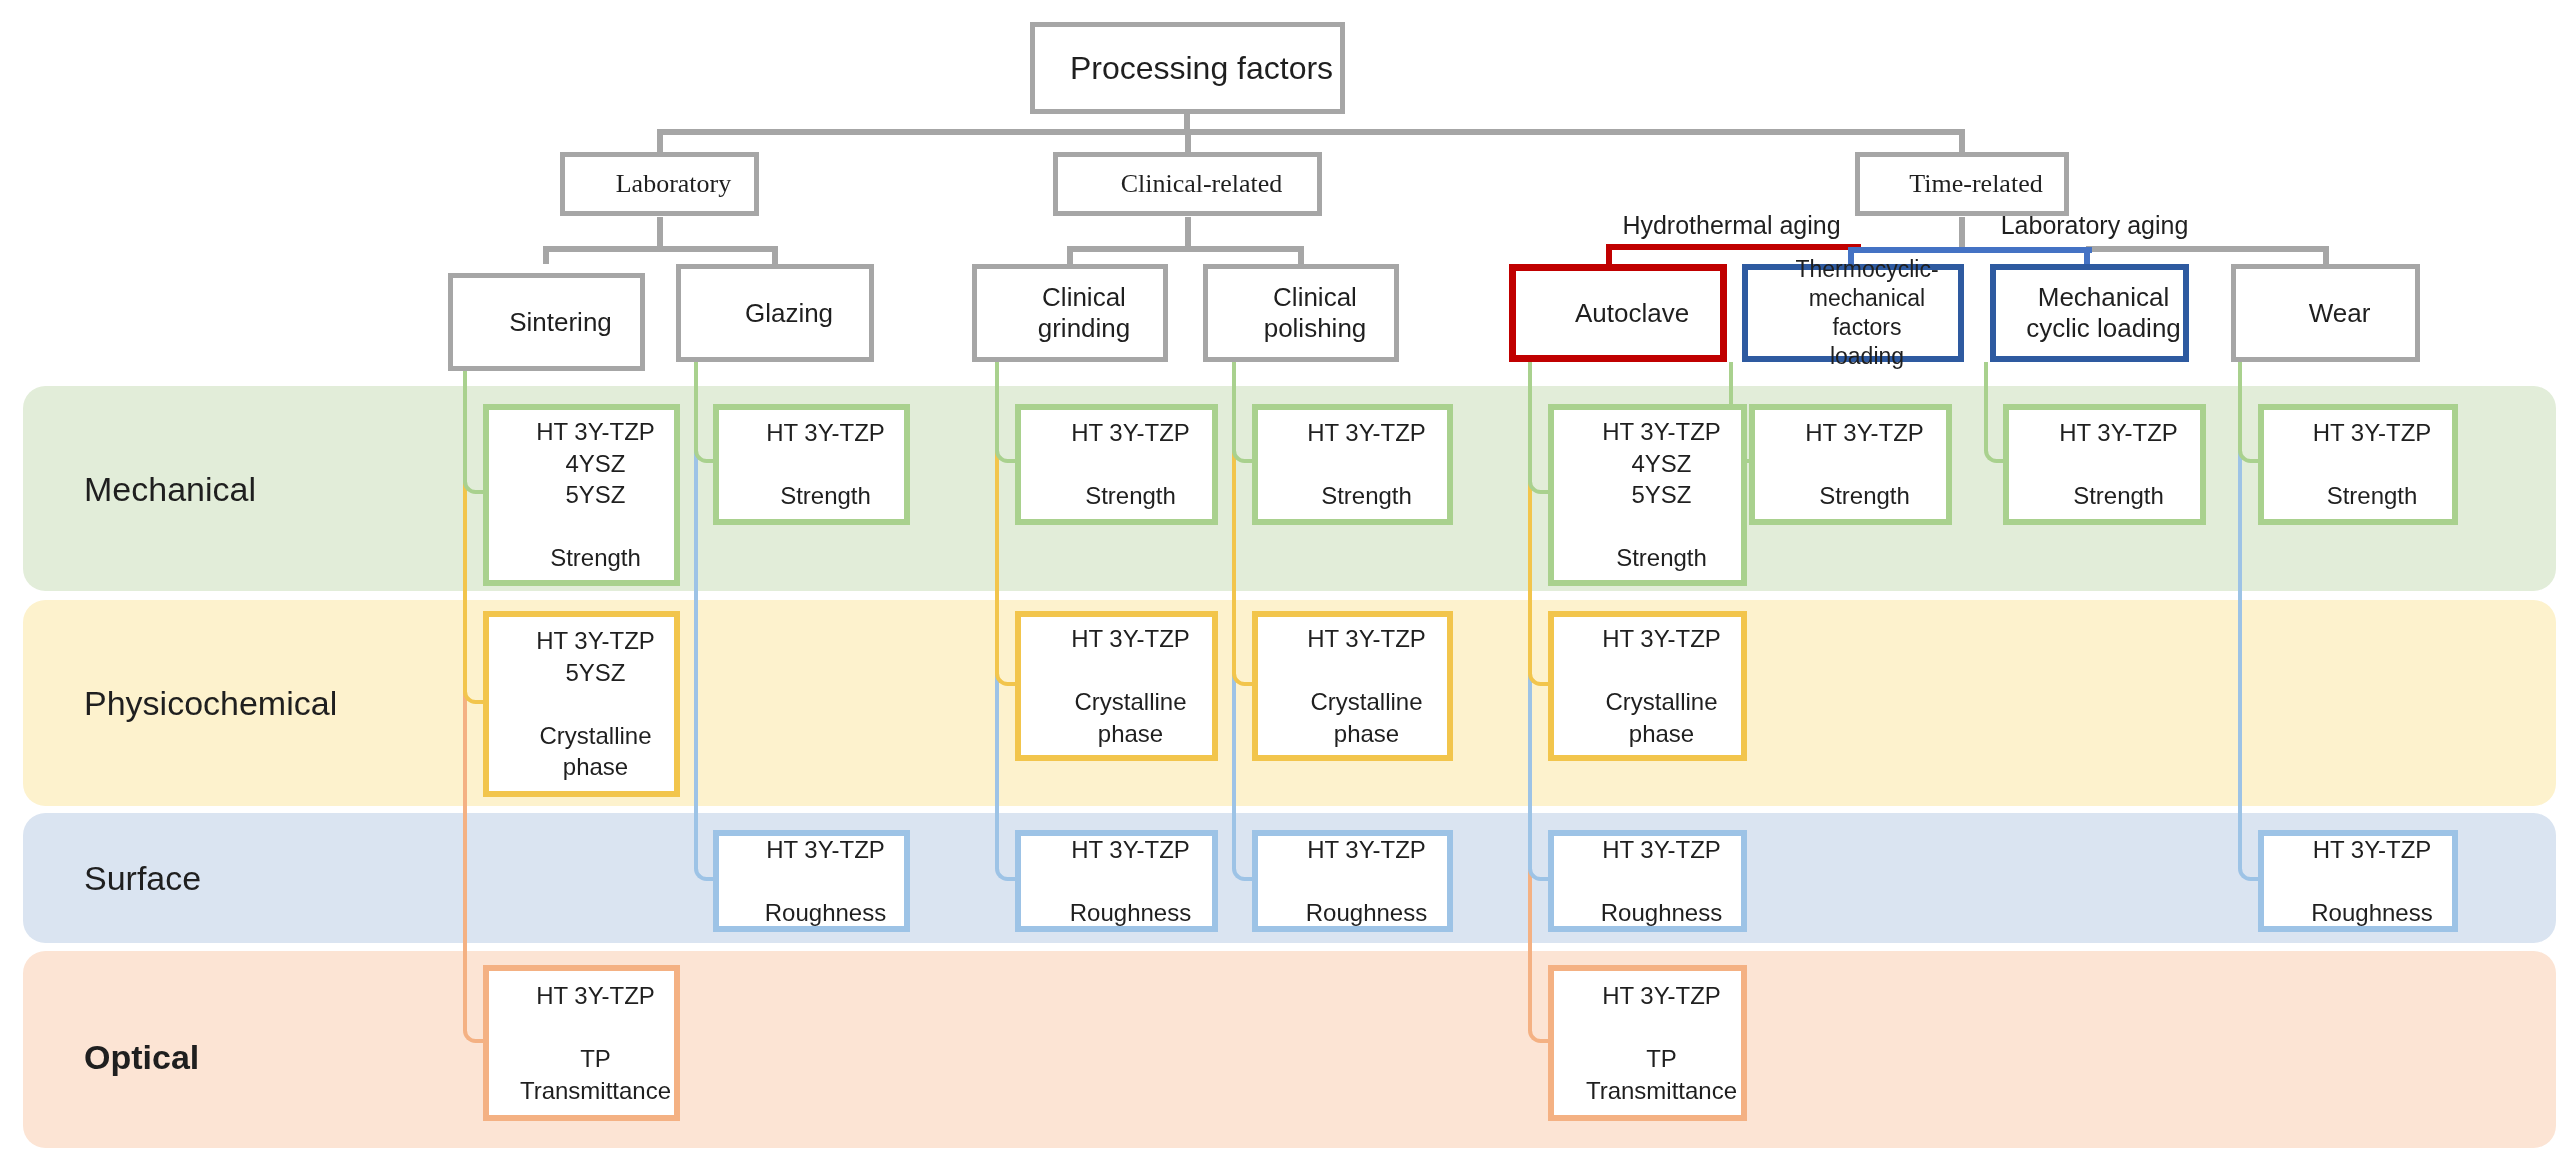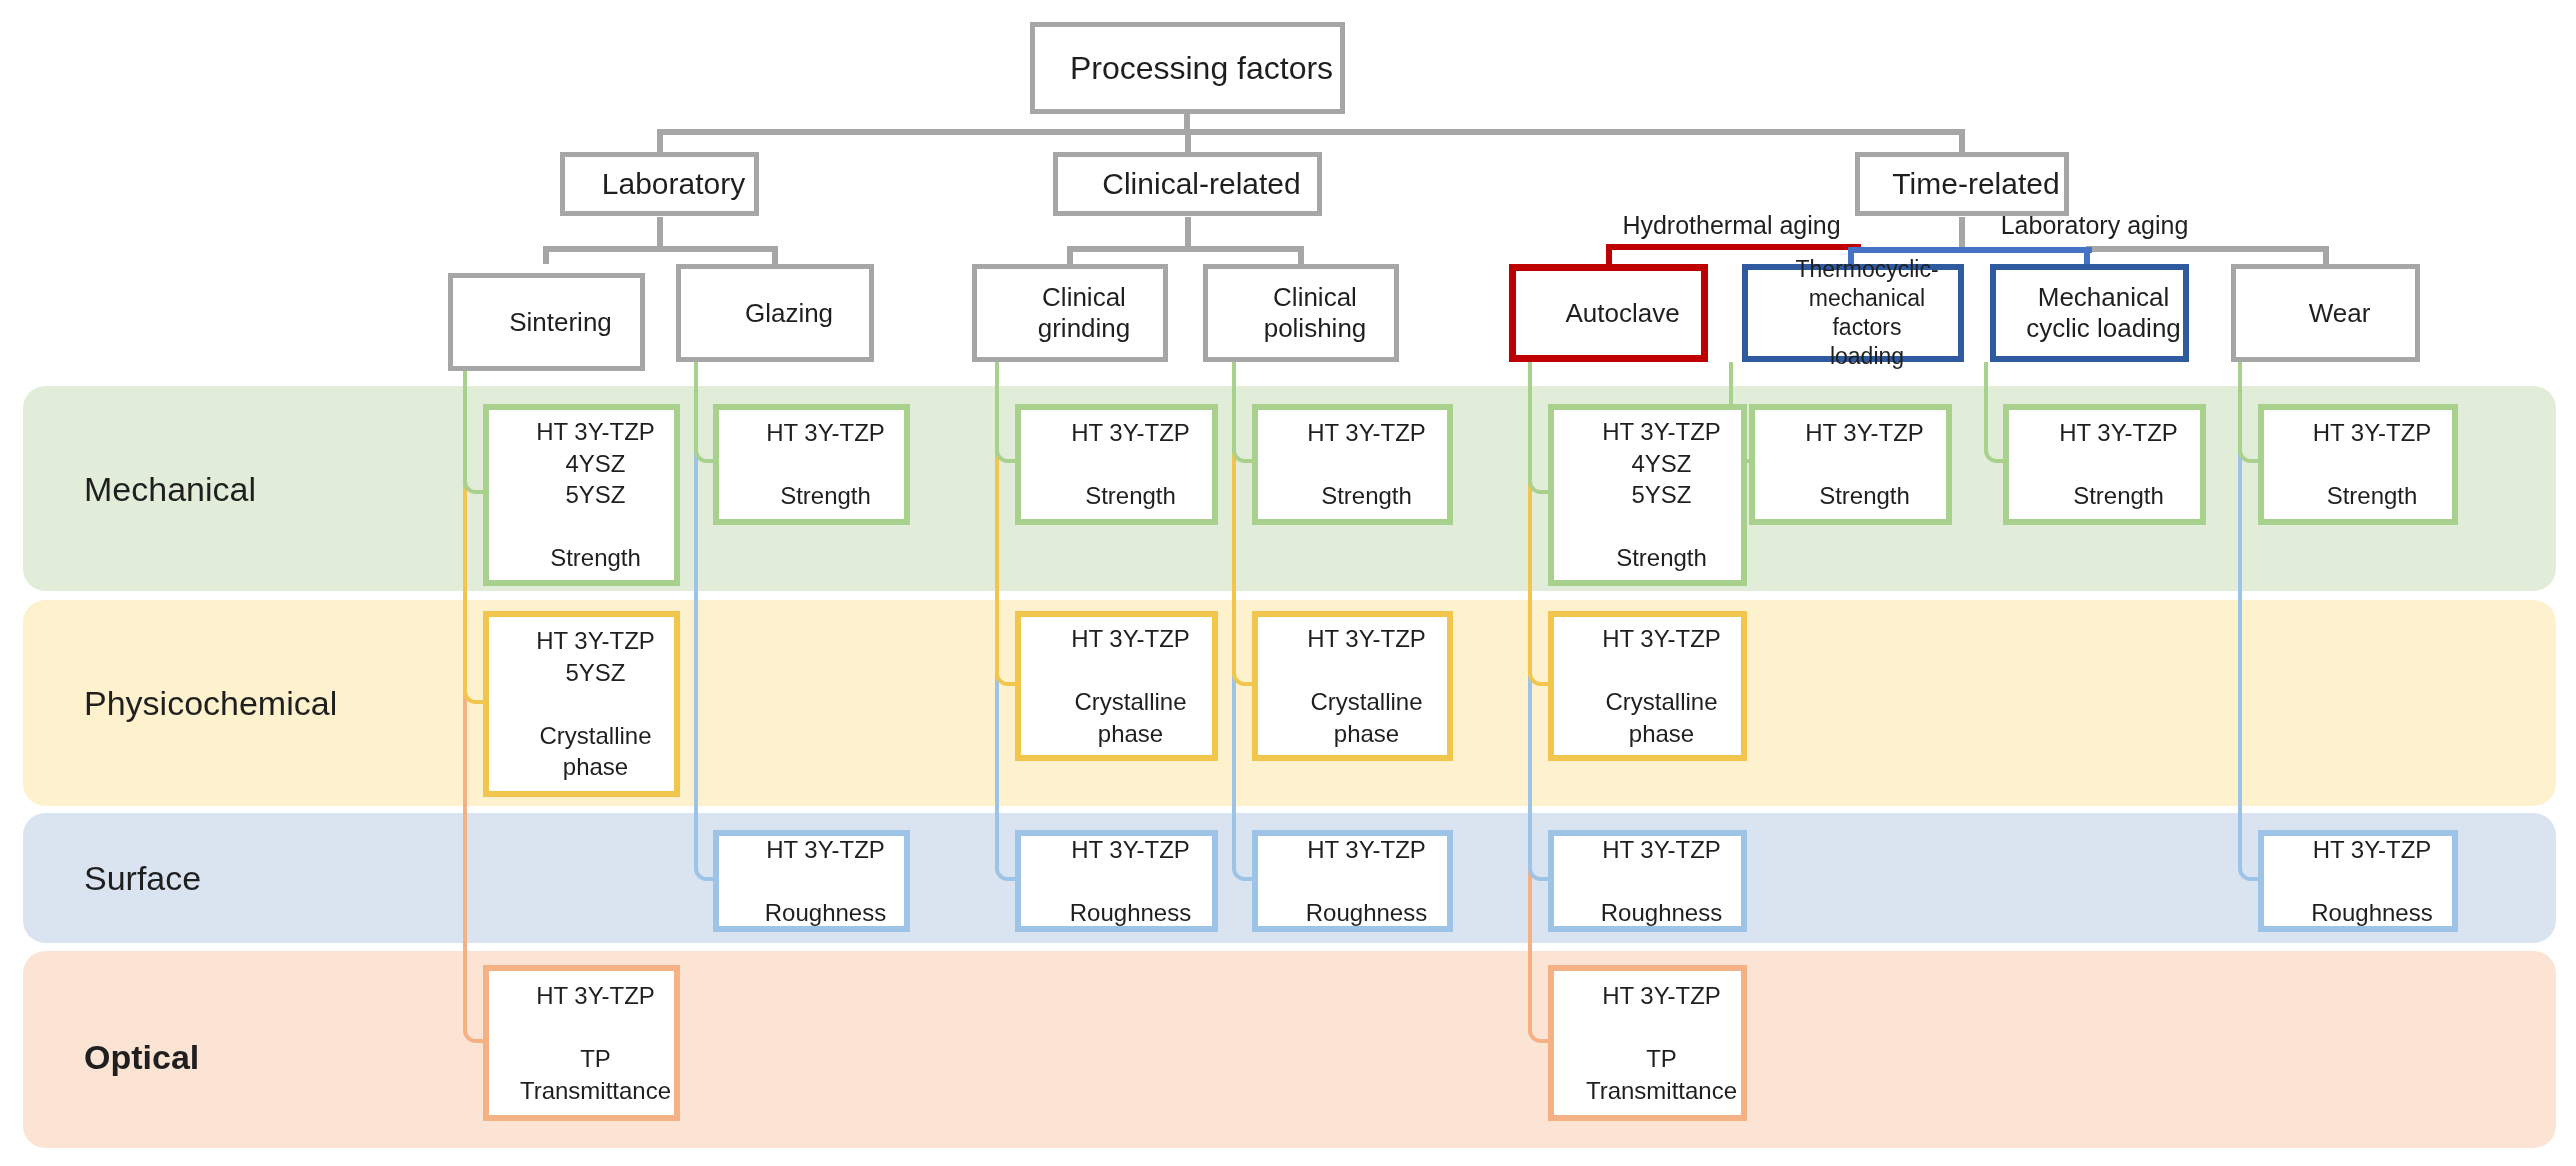--- a/index.html
+++ b/index.html
@@ -13,21 +13,21 @@
   .band-blue{background:var(--band-blue);}
   .band-orange{background:var(--band-orange);}
   .row-label{position:absolute;left:84px;font-size:34px;line-height:36px;color:var(--text);z-index:3;}
   .box{
     position:absolute;background:#fff;box-sizing:border-box;
     display:flex;align-items:center;justify-content:center;text-align:center;
     white-space:pre-line;z-index:4;color:var(--text);padding-left:28px;
   }
   .gray{border:5.6px solid var(--gray-border);}
   .root{font-size:32px;}
-  .lvl1{font-size:30px;}
+  .lvl1{font-size:26px;font-family:Liberation Serif, serif;}
   .factor{font-size:26px;line-height:31px;}
   .factor-sm{font-size:23px;line-height:29px;}
   .red-b{border:7.7px solid var(--red);}
   .navy-b{border:6.3px solid var(--navy);}
   .result{border:6.3px solid;font-size:24px;line-height:31.5px;}
   .bc-green{border-color:var(--green);}
   .bc-gold{border-color:var(--gold);}
   .bc-blue{border-color:var(--blue);}
   .bc-orange{border-color:var(--orange);}
   .line{position:absolute;z-index:2;}
@@ -120,21 +120,21 @@
   <div class="box gray lvl1" style="left:560px;top:152px;width:199px;height:64px;">Laboratory</div>
   <div class="box gray lvl1" style="left:1053px;top:152px;width:269px;height:64px;">Clinical-related</div>
   <div class="box gray lvl1" style="left:1855px;top:152px;width:214px;height:64px;">Time-related</div>
 
   <div class="box gray factor" style="left:448px;top:264px;width:197px;height:98px;margin-top:9px;">Sintering</div>
   <div class="box gray factor" style="left:676px;top:264px;width:198px;height:98px;">Glazing</div>
   <div class="box gray factor" style="left:972px;top:264px;width:196px;height:98px;">Clinical
 grinding</div>
   <div class="box gray factor" style="left:1203px;top:264px;width:196px;height:98px;">Clinical
 polishing</div>
-  <div class="box red-b factor" style="left:1509px;top:264px;width:199px;height:98px;">Autoclave</div>
+  <div class="box red-b factor" style="left:1509px;top:264px;width:218px;height:98px;">Autoclave</div>
   <div class="box navy-b factor-sm" style="left:1742px;top:264px;width:222px;height:98px;">Thermocyclic-
 mechanical factors
 loading</div>
   <div class="box navy-b factor" style="left:1990px;top:264px;width:199px;height:98px;">Mechanical
 cyclic loading</div>
   <div class="box gray factor" style="left:2231px;top:264px;width:189px;height:98px;">Wear</div>
 
   <div class="box result bc-green" style="left:483px;top:404px;width:197px;height:182px;">HT 3Y-TZP
 4YSZ
 5YSZ

